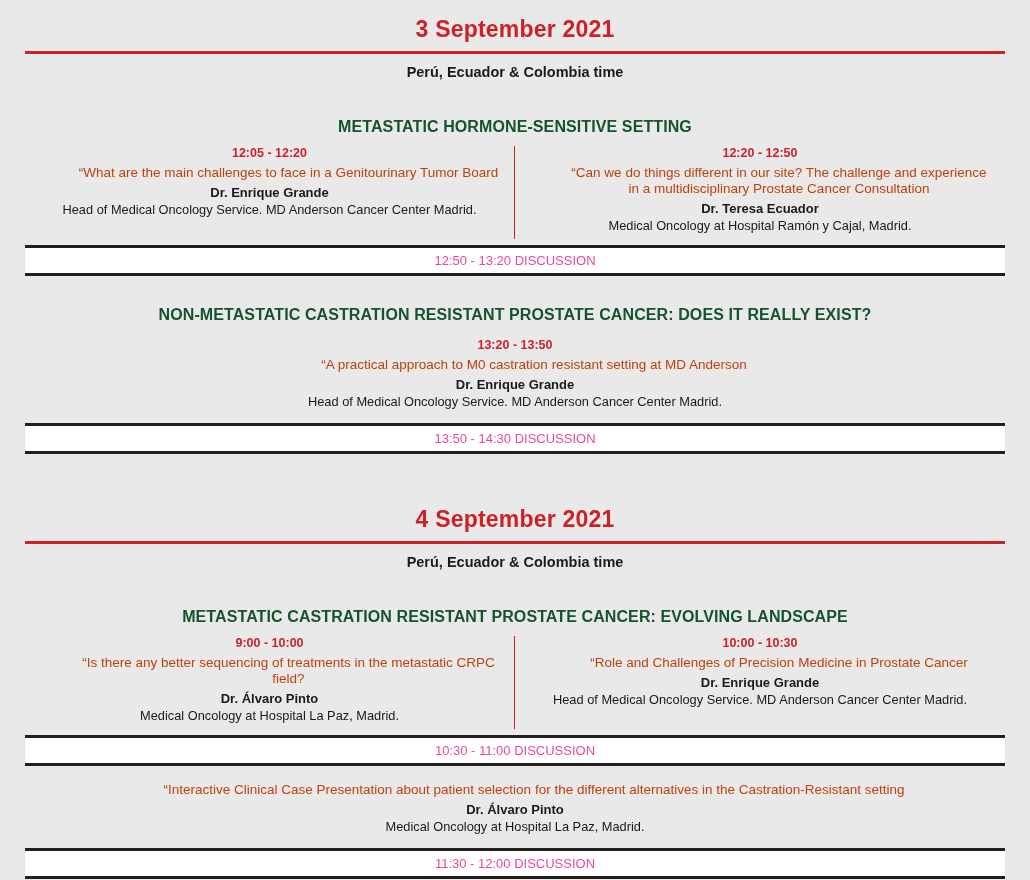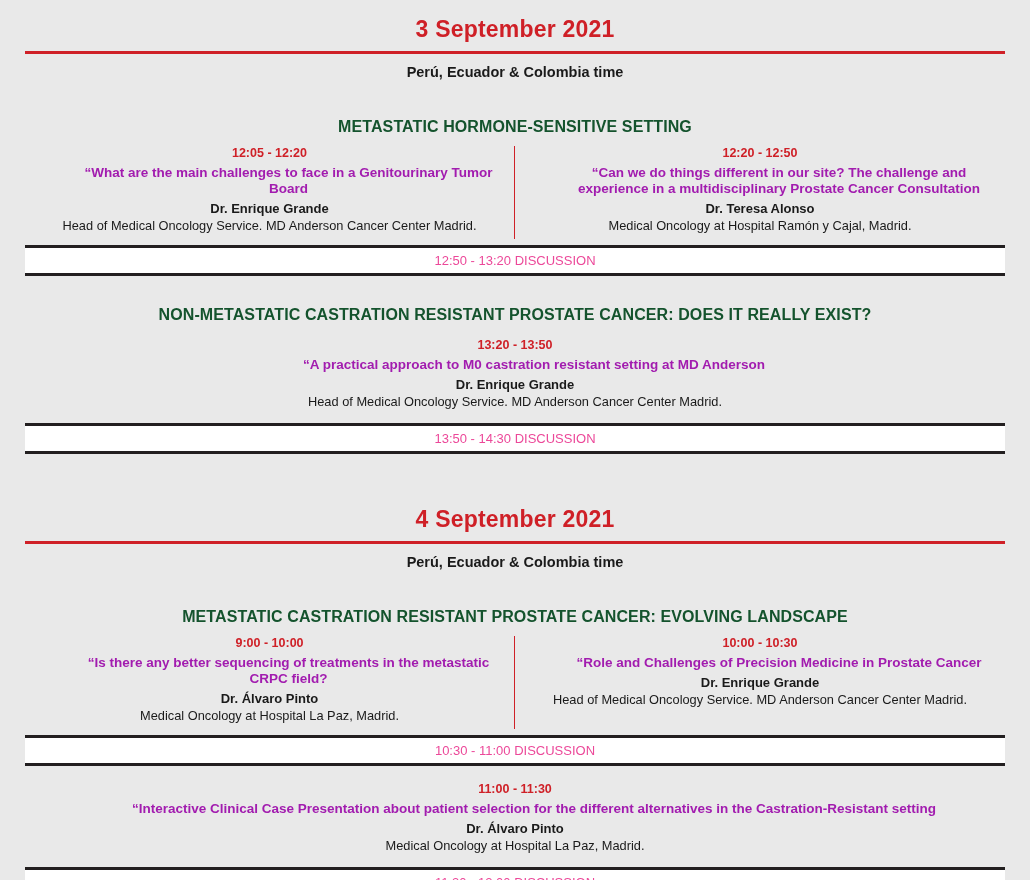--- a/index.html
+++ b/index.html
@@ -71,23 +71,23 @@
   .col.left { border-right: 1px solid #cf2027; }
 
   .time {
     color: #cf2027;
     font-size: 12.5px;
     font-weight: bold;
     margin-bottom: 5px;
   }
   .talk-title {
     font-size: 13.5px;
-    font-weight: bold;
+    font-weight: normal;
     line-height: 1.18;
-    color: #a21caf;
+    color: #c2410c;
     margin-bottom: 4px;
     margin-left: 38px;
   }
   .speaker {
     font-size: 13px;
     font-weight: bold;
     color: #1a1a1a;
     margin-bottom: 2px;
   }
   .affil {
@@ -178,21 +178,21 @@
       <div class="two-col">
         <div class="col left">
           <div class="time">12:05 - 12:20</div>
           <div class="talk-title">“What are the main challenges to face in a Genitourinary Tumor Board</div>
           <div class="speaker">Dr. Enrique Grande</div>
           <div class="affil">Head of Medical Oncology Service. MD Anderson Cancer Center Madrid.</div>
         </div>
         <div class="col">
           <div class="time">12:20 - 12:50</div>
           <div class="talk-title">“Can we do things different in our site? The challenge and experience in a  multidisciplinary Prostate Cancer Consultation</div>
-          <div class="speaker">Dr. Teresa Alonso</div>
+          <div class="speaker">Dr. Teresa Ecuador</div>
           <div class="affil">Medical Oncology at Hospital Ramón y Cajal, Madrid.</div>
         </div>
       </div>
 
       <div class="discussion-bar">12:50 - 13:20 DISCUSSION</div>
 
       <div class="section-head">NON-METASTATIC CASTRATION RESISTANT PROSTATE CANCER: DOES IT REALLY EXIST?</div>
 
       <div class="full-block">
         <div class="time">13:20 - 13:50</div>
@@ -226,21 +226,20 @@
           <div class="speaker">Dr. Enrique Grande</div>
           <div class="affil">Head of Medical Oncology Service. MD Anderson Cancer Center Madrid.</div>
         </div>
       </div>
 
       <div class="discussion-bar">10:30 - 11:00 DISCUSSION</div>
 
       <div class="gap-sm"></div>
 
       <div class="full-block">
-        <div class="time">11:00 - 11:30</div>
         <div class="talk-title">“Interactive Clinical Case Presentation about patient selection for the different alternatives in the Castration-Resistant setting</div>
         <div class="speaker">Dr. Álvaro Pinto</div>
         <div class="affil">Medical Oncology at Hospital La Paz, Madrid.</div>
       </div>
 
       <div class="discussion-bar">11:30 - 12:00 DISCUSSION</div>
     </div>
 
     <div class="cta-wrap">
       <div class="cta-btn">

